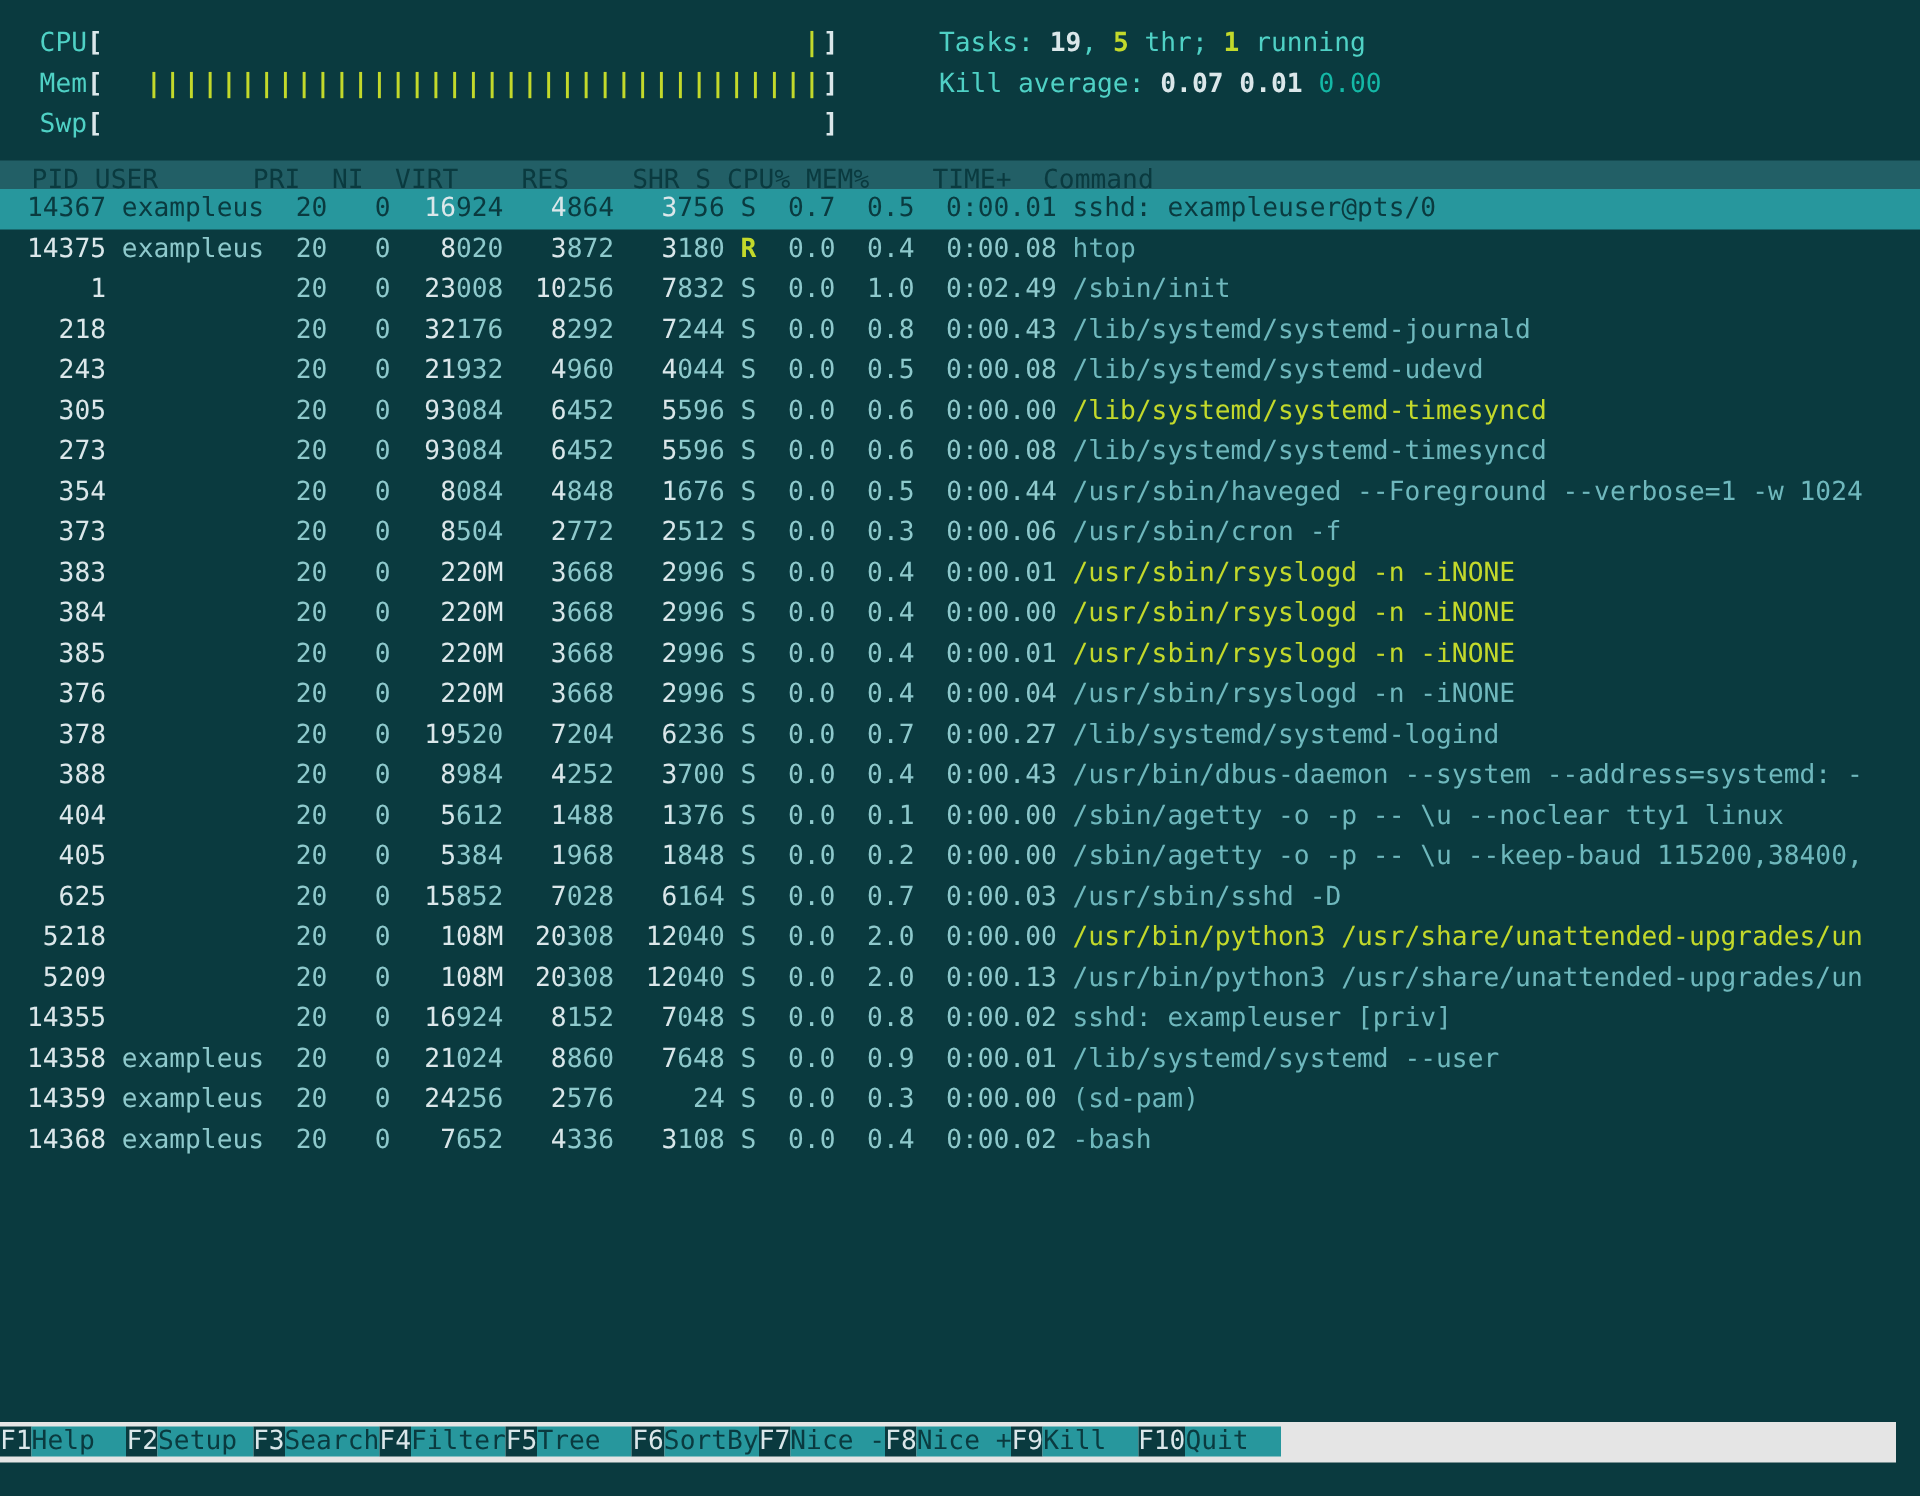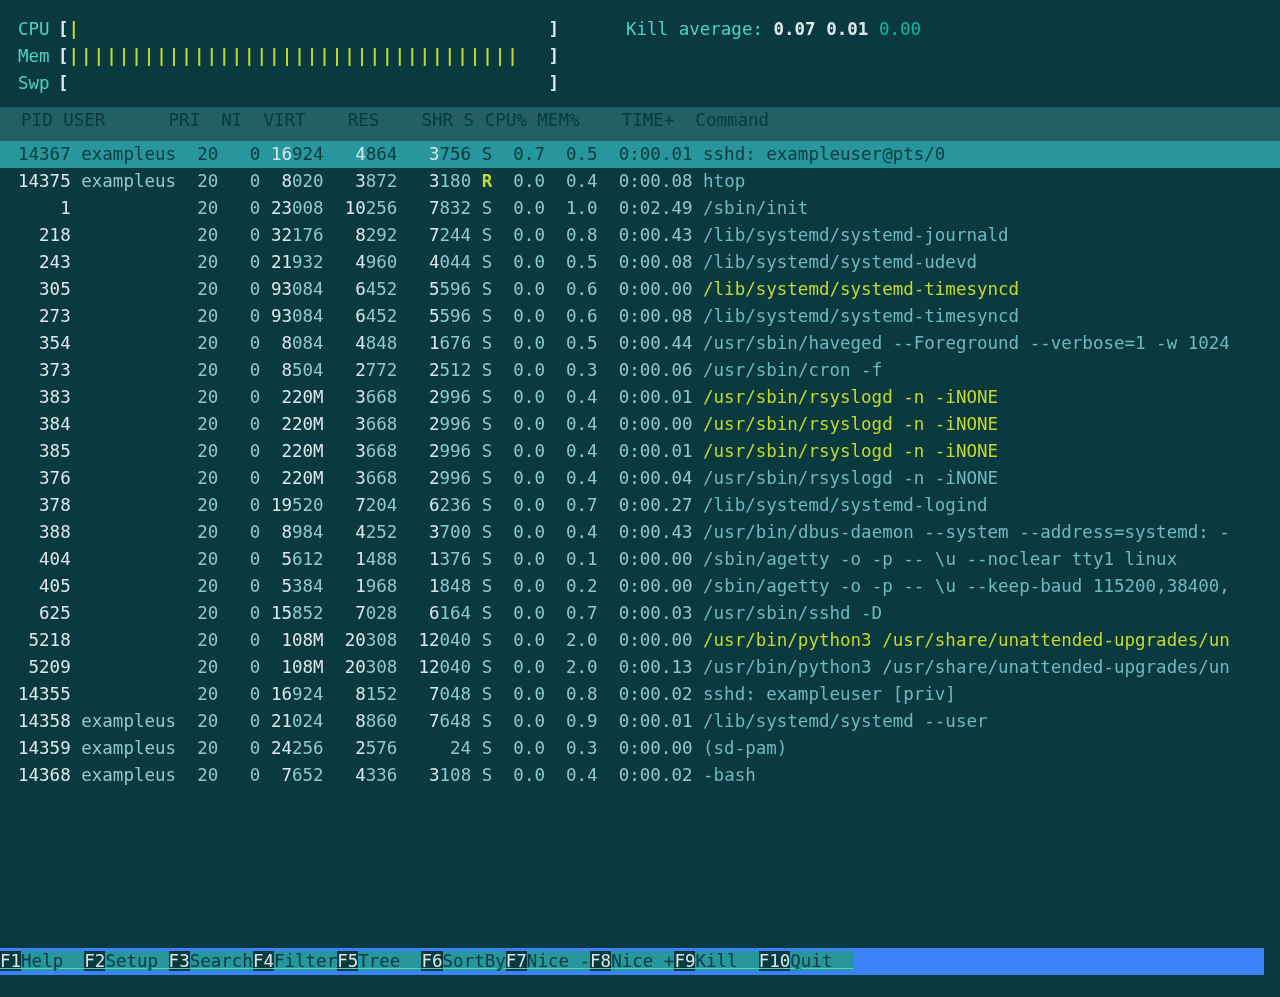--- a/index.html
+++ b/index.html
@@ -14,21 +14,21 @@
     height: 997px;
     overflow: hidden;
   }
   .top-area {
     padding: 16px 18px 10px 18px;
     display: flex;
   }
   .meters-col { width: 560px; }
   .stats-col  { padding-left: 48px; }
 
-  .meter-row { display: flex; }
+  .meter-row { display: flex; text-align: right; }
   .meter-label { width: 40px; color: #4fd1c5; }
   .meter-bracket { color: #dbe7ea; font-weight: bold; }
   .meter-body {
     width: 480px;
     display: inline-block;
     position: relative;
     color: #dbe7ea;
   }
   .meter-fill      { color: #c3d92b; font-weight: bold; letter-spacing: 2px; }
   .meter-fill.mem  { color: #c3d92b; }
@@ -40,21 +40,21 @@
   .thr  { color:#c3d92b; font-weight:bold; }
   .sep  { color:#4fd1c5; }
   .dim  { color:#14b8a6; }
 
   .header-bar {
     background: #225f66;
     color: #0a3a3f;
     white-space: pre;
     padding: 0 0 0 0;
     font-weight: normal;
-    height: 34px;
+    height: 19px;
     line-height: 27px;
   }
 
   .process-area {
     white-space: pre;
   }
   .row {
     height: 27px;
     line-height: 27px;
     white-space: pre;
@@ -67,43 +67,42 @@
   .row.sel .c-pid,
   .row.sel .c-user,
   .row.sel .c-num,
   .row.sel .c-cmd,
   .row.sel .c-time { color:#0a3a3f; }
   .row.sel .c-state { color:#0a3a3f; }
 
   .c-pid  { color:#dbe7ea;padding-left:18px; }
   .c-user { color:#8ec9cc; }
   .c-num  { color:#8ec9cc; }
-  .c-virt { color:#8ec9cc; }
+  .c-virt { color:#8ec9cc;margin-left:12px; }
   .c-virt .hi,
   .c-res  .hi,
   .c-shr  .hi { color:#dbe7ea; }
   .c-virt.M { color:#dbe7ea; }
   .c-res  { color:#8ec9cc; }
   .c-shr  { color:#8ec9cc; }
   .c-state{ color:#8ec9cc; }
   .c-state.R { color:#c3d92b; font-weight:bold; }
   .c-time { color:#8ec9cc; }
   .c-cmd  { color:#6fb8bd; }
   .c-cmd.thread { color:#c3d92b; }
 
   .footer {
     position: absolute;
     bottom: 22px;
     left: 0;
     right: 16px;
     height: 27px;
     line-height: 27px;
     white-space: pre;
-    background: #3b82f6;
-    text-decoration: underline;
+    background: #e5e5e5;
   }
   .fkey  { color:#dbe7ea; background:#0a3a3f; }
   .flabel{ color:#0a3a3f; background:#27979d; }
 </style>
 </head>
 <body>
 
 <div class="top-area">
   <div class="meters-col">
     <div class="meter-row">
@@ -119,20 +118,21 @@
       <span class="meter-close">]</span>
     </div>
     <div class="meter-row">
       <span class="meter-label">Swp</span>
       <span class="meter-bracket">[</span>
       <span class="meter-body"><span class="meter-fill"></span></span>
       <span class="meter-close">]</span>
     </div>
   </div>
   <div class="stats-col">
+    <div class="stats-line"><span class="lbl">Tasks: </span><span class="val">19</span><span class="sep">, </span><span class="thr">5</span><span class="lbl"> thr; </span><span class="thr">1</span><span class="lbl"> running</span></div>
     <div class="stats-line"><span class="lbl">Kill average: </span><span class="val">0.07</span><span> </span><span class="val">0.01</span><span> </span><span class="dim">0.00</span></div>
   </div>
 </div>
 
 <div class="header-bar" id="header-bar">  PID USER      PRI  NI  VIRT    RES    SHR S CPU% MEM%    TIME+  Command</div>
 
 <div class="process-area" id="process-list"><div class="row sel"><span class="c-pid">14367</span> <span class="c-user">exampleus </span><span class="c-num"> 20</span> <span class="c-num">  0</span> <span class="c-virt"><span class="hi">16</span>924</span> <span class="c-res">  <span class="hi">4</span>864</span> <span class="c-shr">  <span class="hi">3</span>756</span> <span class="c-state">S</span> <span class="c-num"> 0.7</span> <span class="c-num"> 0.5</span> <span class="c-time"> 0:00.01</span> <span class="c-cmd">sshd: exampleuser@pts/0</span></div><div class="row"><span class="c-pid">14375</span> <span class="c-user">exampleus </span><span class="c-num"> 20</span> <span class="c-num">  0</span> <span class="c-virt"> <span class="hi">8</span>020</span> <span class="c-res">  <span class="hi">3</span>872</span> <span class="c-shr">  <span class="hi">3</span>180</span> <span class="c-state R">R</span> <span class="c-num"> 0.0</span> <span class="c-num"> 0.4</span> <span class="c-time"> 0:00.08</span> <span class="c-cmd">htop</span></div><div class="row"><span class="c-pid">    1</span> <span class="c-user">          </span><span class="c-num"> 20</span> <span class="c-num">  0</span> <span class="c-virt"><span class="hi">23</span>008</span> <span class="c-res"> <span class="hi">10</span>256</span> <span class="c-shr">  <span class="hi">7</span>832</span> <span class="c-state">S</span> <span class="c-num"> 0.0</span> <span class="c-num"> 1.0</span> <span class="c-time"> 0:02.49</span> <span class="c-cmd">/sbin/init</span></div><div class="row"><span class="c-pid">  218</span> <span class="c-user">          </span><span class="c-num"> 20</span> <span class="c-num">  0</span> <span class="c-virt"><span class="hi">32</span>176</span> <span class="c-res">  <span class="hi">8</span>292</span> <span class="c-shr">  <span class="hi">7</span>244</span> <span class="c-state">S</span> <span class="c-num"> 0.0</span> <span class="c-num"> 0.8</span> <span class="c-time"> 0:00.43</span> <span class="c-cmd">/lib/systemd/systemd-journald</span></div><div class="row"><span class="c-pid">  243</span> <span class="c-user">          </span><span class="c-num"> 20</span> <span class="c-num">  0</span> <span class="c-virt"><span class="hi">21</span>932</span> <span class="c-res">  <span class="hi">4</span>960</span> <span class="c-shr">  <span class="hi">4</span>044</span> <span class="c-state">S</span> <span class="c-num"> 0.0</span> <span class="c-num"> 0.5</span> <span class="c-time"> 0:00.08</span> <span class="c-cmd">/lib/systemd/systemd-udevd</span></div><div class="row"><span class="c-pid">  305</span> <span class="c-user">          </span><span class="c-num"> 20</span> <span class="c-num">  0</span> <span class="c-virt"><span class="hi">93</span>084</span> <span class="c-res">  <span class="hi">6</span>452</span> <span class="c-shr">  <span class="hi">5</span>596</span> <span class="c-state">S</span> <span class="c-num"> 0.0</span> <span class="c-num"> 0.6</span> <span class="c-time"> 0:00.00</span> <span class="c-cmd thread">/lib/systemd/systemd-timesyncd</span></div><div class="row"><span class="c-pid">  273</span> <span class="c-user">          </span><span class="c-num"> 20</span> <span class="c-num">  0</span> <span class="c-virt"><span class="hi">93</span>084</span> <span class="c-res">  <span class="hi">6</span>452</span> <span class="c-shr">  <span class="hi">5</span>596</span> <span class="c-state">S</span> <span class="c-num"> 0.0</span> <span class="c-num"> 0.6</span> <span class="c-time"> 0:00.08</span> <span class="c-cmd">/lib/systemd/systemd-timesyncd</span></div><div class="row"><span class="c-pid">  354</span> <span class="c-user">          </span><span class="c-num"> 20</span> <span class="c-num">  0</span> <span class="c-virt"> <span class="hi">8</span>084</span> <span class="c-res">  <span class="hi">4</span>848</span> <span class="c-shr">  <span class="hi">1</span>676</span> <span class="c-state">S</span> <span class="c-num"> 0.0</span> <span class="c-num"> 0.5</span> <span class="c-time"> 0:00.44</span> <span class="c-cmd">/usr/sbin/haveged --Foreground --verbose=1 -w 1024</span></div><div class="row"><span class="c-pid">  373</span> <span class="c-user">          </span><span class="c-num"> 20</span> <span class="c-num">  0</span> <span class="c-virt"> <span class="hi">8</span>504</span> <span class="c-res">  <span class="hi">2</span>772</span> <span class="c-shr">  <span class="hi">2</span>512</span> <span class="c-state">S</span> <span class="c-num"> 0.0</span> <span class="c-num"> 0.3</span> <span class="c-time"> 0:00.06</span> <span class="c-cmd">/usr/sbin/cron -f</span></div><div class="row"><span class="c-pid">  383</span> <span class="c-user">          </span><span class="c-num"> 20</span> <span class="c-num">  0</span> <span class="c-virt M"> 220M</span> <span class="c-res">  <span class="hi">3</span>668</span> <span class="c-shr">  <span class="hi">2</span>996</span> <span class="c-state">S</span> <span class="c-num"> 0.0</span> <span class="c-num"> 0.4</span> <span class="c-time"> 0:00.01</span> <span class="c-cmd thread">/usr/sbin/rsyslogd -n -iNONE</span></div><div class="row"><span class="c-pid">  384</span> <span class="c-user">          </span><span class="c-num"> 20</span> <span class="c-num">  0</span> <span class="c-virt M"> 220M</span> <span class="c-res">  <span class="hi">3</span>668</span> <span class="c-shr">  <span class="hi">2</span>996</span> <span class="c-state">S</span> <span class="c-num"> 0.0</span> <span class="c-num"> 0.4</span> <span class="c-time"> 0:00.00</span> <span class="c-cmd thread">/usr/sbin/rsyslogd -n -iNONE</span></div><div class="row"><span class="c-pid">  385</span> <span class="c-user">          </span><span class="c-num"> 20</span> <span class="c-num">  0</span> <span class="c-virt M"> 220M</span> <span class="c-res">  <span class="hi">3</span>668</span> <span class="c-shr">  <span class="hi">2</span>996</span> <span class="c-state">S</span> <span class="c-num"> 0.0</span> <span class="c-num"> 0.4</span> <span class="c-time"> 0:00.01</span> <span class="c-cmd thread">/usr/sbin/rsyslogd -n -iNONE</span></div><div class="row"><span class="c-pid">  376</span> <span class="c-user">          </span><span class="c-num"> 20</span> <span class="c-num">  0</span> <span class="c-virt M"> 220M</span> <span class="c-res">  <span class="hi">3</span>668</span> <span class="c-shr">  <span class="hi">2</span>996</span> <span class="c-state">S</span> <span class="c-num"> 0.0</span> <span class="c-num"> 0.4</span> <span class="c-time"> 0:00.04</span> <span class="c-cmd">/usr/sbin/rsyslogd -n -iNONE</span></div><div class="row"><span class="c-pid">  378</span> <span class="c-user">          </span><span class="c-num"> 20</span> <span class="c-num">  0</span> <span class="c-virt"><span class="hi">19</span>520</span> <span class="c-res">  <span class="hi">7</span>204</span> <span class="c-shr">  <span class="hi">6</span>236</span> <span class="c-state">S</span> <span class="c-num"> 0.0</span> <span class="c-num"> 0.7</span> <span class="c-time"> 0:00.27</span> <span class="c-cmd">/lib/systemd/systemd-logind</span></div><div class="row"><span class="c-pid">  388</span> <span class="c-user">          </span><span class="c-num"> 20</span> <span class="c-num">  0</span> <span class="c-virt"> <span class="hi">8</span>984</span> <span class="c-res">  <span class="hi">4</span>252</span> <span class="c-shr">  <span class="hi">3</span>700</span> <span class="c-state">S</span> <span class="c-num"> 0.0</span> <span class="c-num"> 0.4</span> <span class="c-time"> 0:00.43</span> <span class="c-cmd">/usr/bin/dbus-daemon --system --address=systemd: -</span></div><div class="row"><span class="c-pid">  404</span> <span class="c-user">          </span><span class="c-num"> 20</span> <span class="c-num">  0</span> <span class="c-virt"> <span class="hi">5</span>612</span> <span class="c-res">  <span class="hi">1</span>488</span> <span class="c-shr">  <span class="hi">1</span>376</span> <span class="c-state">S</span> <span class="c-num"> 0.0</span> <span class="c-num"> 0.1</span> <span class="c-time"> 0:00.00</span> <span class="c-cmd">/sbin/agetty -o -p -- \u --noclear tty1 linux</span></div><div class="row"><span class="c-pid">  405</span> <span class="c-user">          </span><span class="c-num"> 20</span> <span class="c-num">  0</span> <span class="c-virt"> <span class="hi">5</span>384</span> <span class="c-res">  <span class="hi">1</span>968</span> <span class="c-shr">  <span class="hi">1</span>848</span> <span class="c-state">S</span> <span class="c-num"> 0.0</span> <span class="c-num"> 0.2</span> <span class="c-time"> 0:00.00</span> <span class="c-cmd">/sbin/agetty -o -p -- \u --keep-baud 115200,38400,</span></div><div class="row"><span class="c-pid">  625</span> <span class="c-user">          </span><span class="c-num"> 20</span> <span class="c-num">  0</span> <span class="c-virt"><span class="hi">15</span>852</span> <span class="c-res">  <span class="hi">7</span>028</span> <span class="c-shr">  <span class="hi">6</span>164</span> <span class="c-state">S</span> <span class="c-num"> 0.0</span> <span class="c-num"> 0.7</span> <span class="c-time"> 0:00.03</span> <span class="c-cmd">/usr/sbin/sshd -D</span></div><div class="row"><span class="c-pid"> 5218</span> <span class="c-user">          </span><span class="c-num"> 20</span> <span class="c-num">  0</span> <span class="c-virt M"> 108M</span> <span class="c-res"> <span class="hi">20</span>308</span> <span class="c-shr"> <span class="hi">12</span>040</span> <span class="c-state">S</span> <span class="c-num"> 0.0</span> <span class="c-num"> 2.0</span> <span class="c-time"> 0:00.00</span> <span class="c-cmd thread">/usr/bin/python3 /usr/share/unattended-upgrades/un</span></div><div class="row"><span class="c-pid"> 5209</span> <span class="c-user">          </span><span class="c-num"> 20</span> <span class="c-num">  0</span> <span class="c-virt M"> 108M</span> <span class="c-res"> <span class="hi">20</span>308</span> <span class="c-shr"> <span class="hi">12</span>040</span> <span class="c-state">S</span> <span class="c-num"> 0.0</span> <span class="c-num"> 2.0</span> <span class="c-time"> 0:00.13</span> <span class="c-cmd">/usr/bin/python3 /usr/share/unattended-upgrades/un</span></div><div class="row"><span class="c-pid">14355</span> <span class="c-user">          </span><span class="c-num"> 20</span> <span class="c-num">  0</span> <span class="c-virt"><span class="hi">16</span>924</span> <span class="c-res">  <span class="hi">8</span>152</span> <span class="c-shr">  <span class="hi">7</span>048</span> <span class="c-state">S</span> <span class="c-num"> 0.0</span> <span class="c-num"> 0.8</span> <span class="c-time"> 0:00.02</span> <span class="c-cmd">sshd: exampleuser [priv]</span></div><div class="row"><span class="c-pid">14358</span> <span class="c-user">exampleus </span><span class="c-num"> 20</span> <span class="c-num">  0</span> <span class="c-virt"><span class="hi">21</span>024</span> <span class="c-res">  <span class="hi">8</span>860</span> <span class="c-shr">  <span class="hi">7</span>648</span> <span class="c-state">S</span> <span class="c-num"> 0.0</span> <span class="c-num"> 0.9</span> <span class="c-time"> 0:00.01</span> <span class="c-cmd">/lib/systemd/systemd --user</span></div><div class="row"><span class="c-pid">14359</span> <span class="c-user">exampleus </span><span class="c-num"> 20</span> <span class="c-num">  0</span> <span class="c-virt"><span class="hi">24</span>256</span> <span class="c-res">  <span class="hi">2</span>576</span> <span class="c-shr">    24</span> <span class="c-state">S</span> <span class="c-num"> 0.0</span> <span class="c-num"> 0.3</span> <span class="c-time"> 0:00.00</span> <span class="c-cmd">(sd-pam)</span></div><div class="row"><span class="c-pid">14368</span> <span class="c-user">exampleus </span><span class="c-num"> 20</span> <span class="c-num">  0</span> <span class="c-virt"> <span class="hi">7</span>652</span> <span class="c-res">  <span class="hi">4</span>336</span> <span class="c-shr">  <span class="hi">3</span>108</span> <span class="c-state">S</span> <span class="c-num"> 0.0</span> <span class="c-num"> 0.4</span> <span class="c-time"> 0:00.02</span> <span class="c-cmd">-bash</span></div></div>
 
 <div class="footer" id="footer-bar"><span class="fkey">F1</span><span class="flabel">Help  </span><span class="fkey">F2</span><span class="flabel">Setup </span><span class="fkey">F3</span><span class="flabel">Search</span><span class="fkey">F4</span><span class="flabel">Filter</span><span class="fkey">F5</span><span class="flabel">Tree  </span><span class="fkey">F6</span><span class="flabel">SortBy</span><span class="fkey">F7</span><span class="flabel">Nice -</span><span class="fkey">F8</span><span class="flabel">Nice +</span><span class="fkey">F9</span><span class="flabel">Kill  </span><span class="fkey">F10</span><span class="flabel">Quit  </span></div>
 

